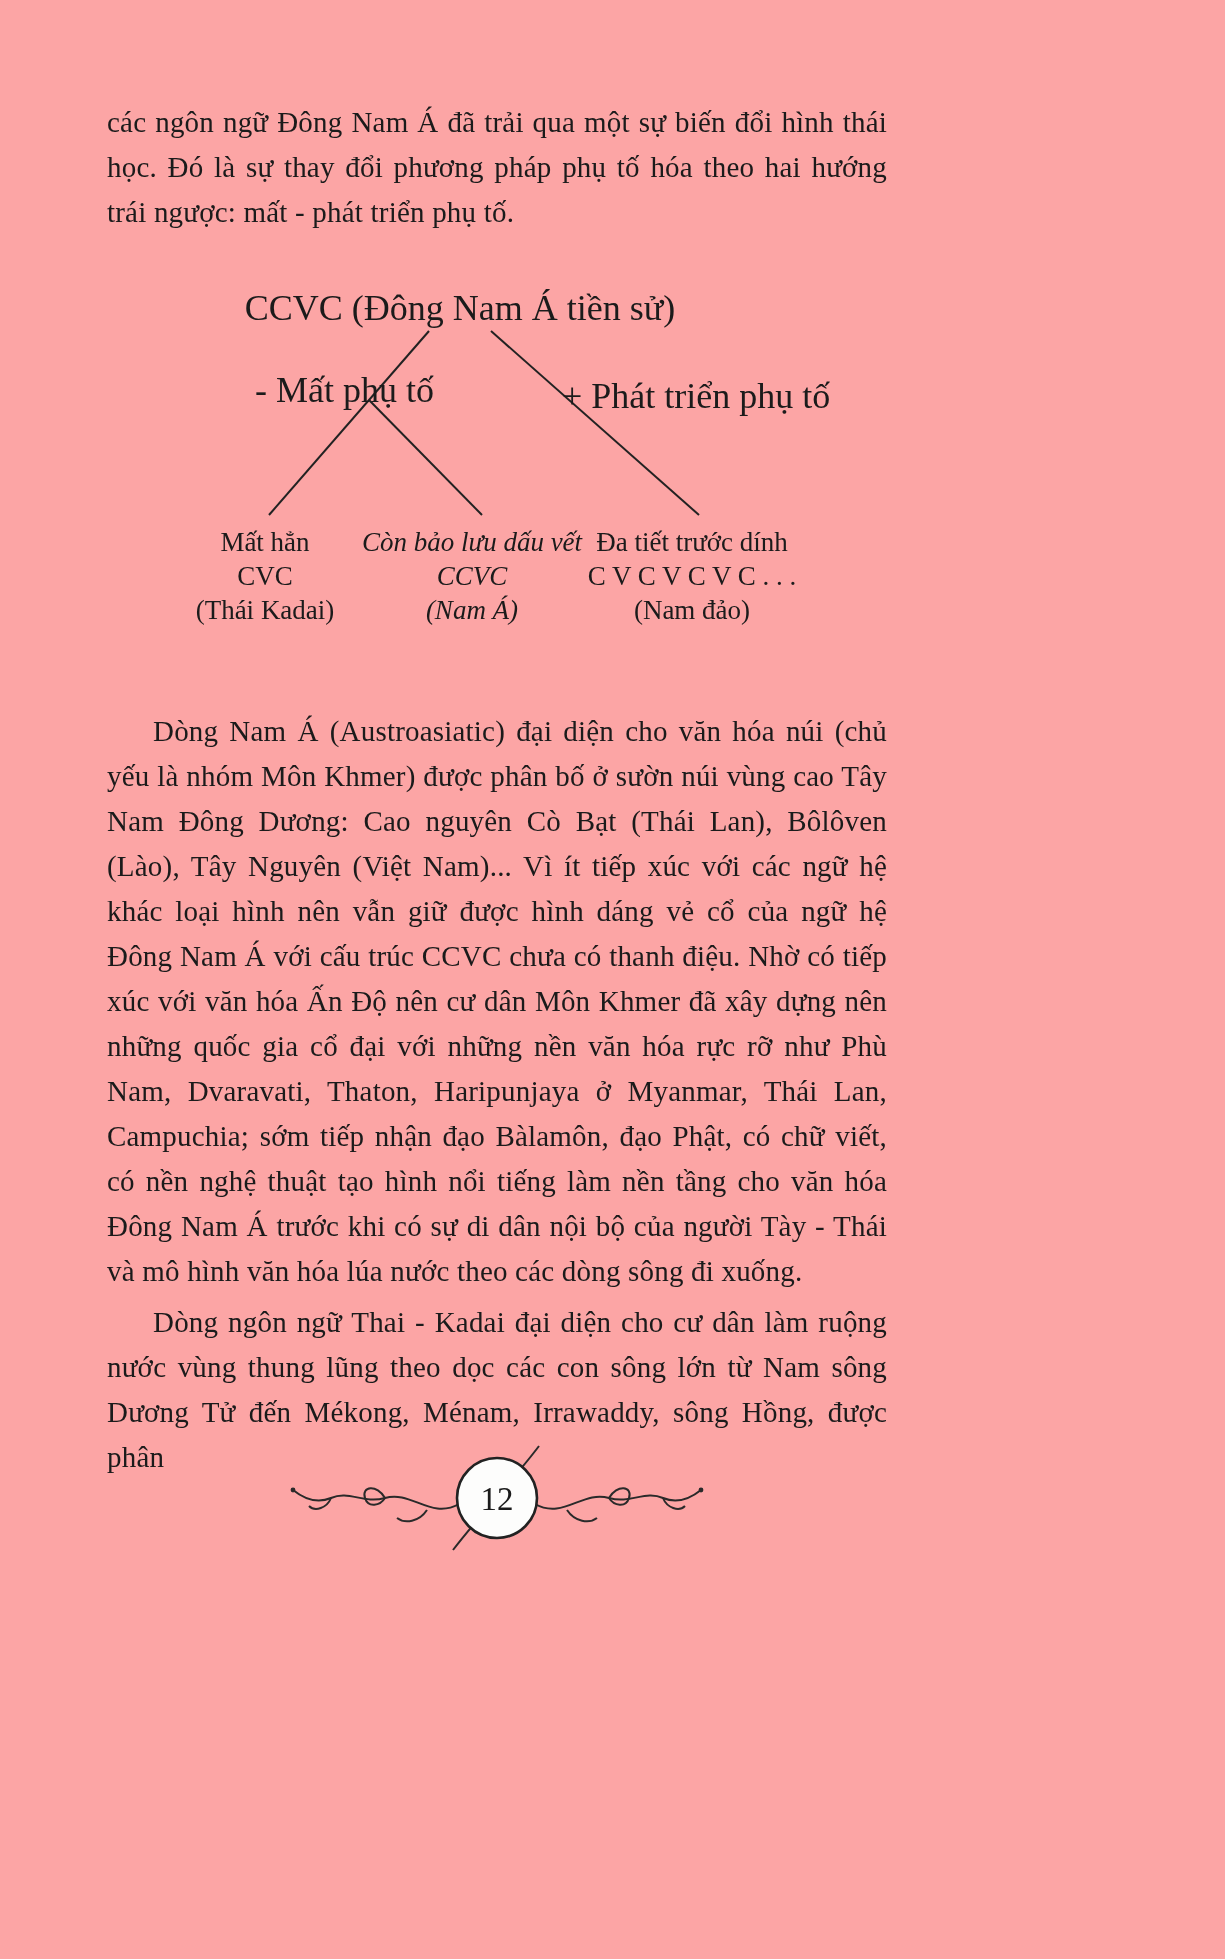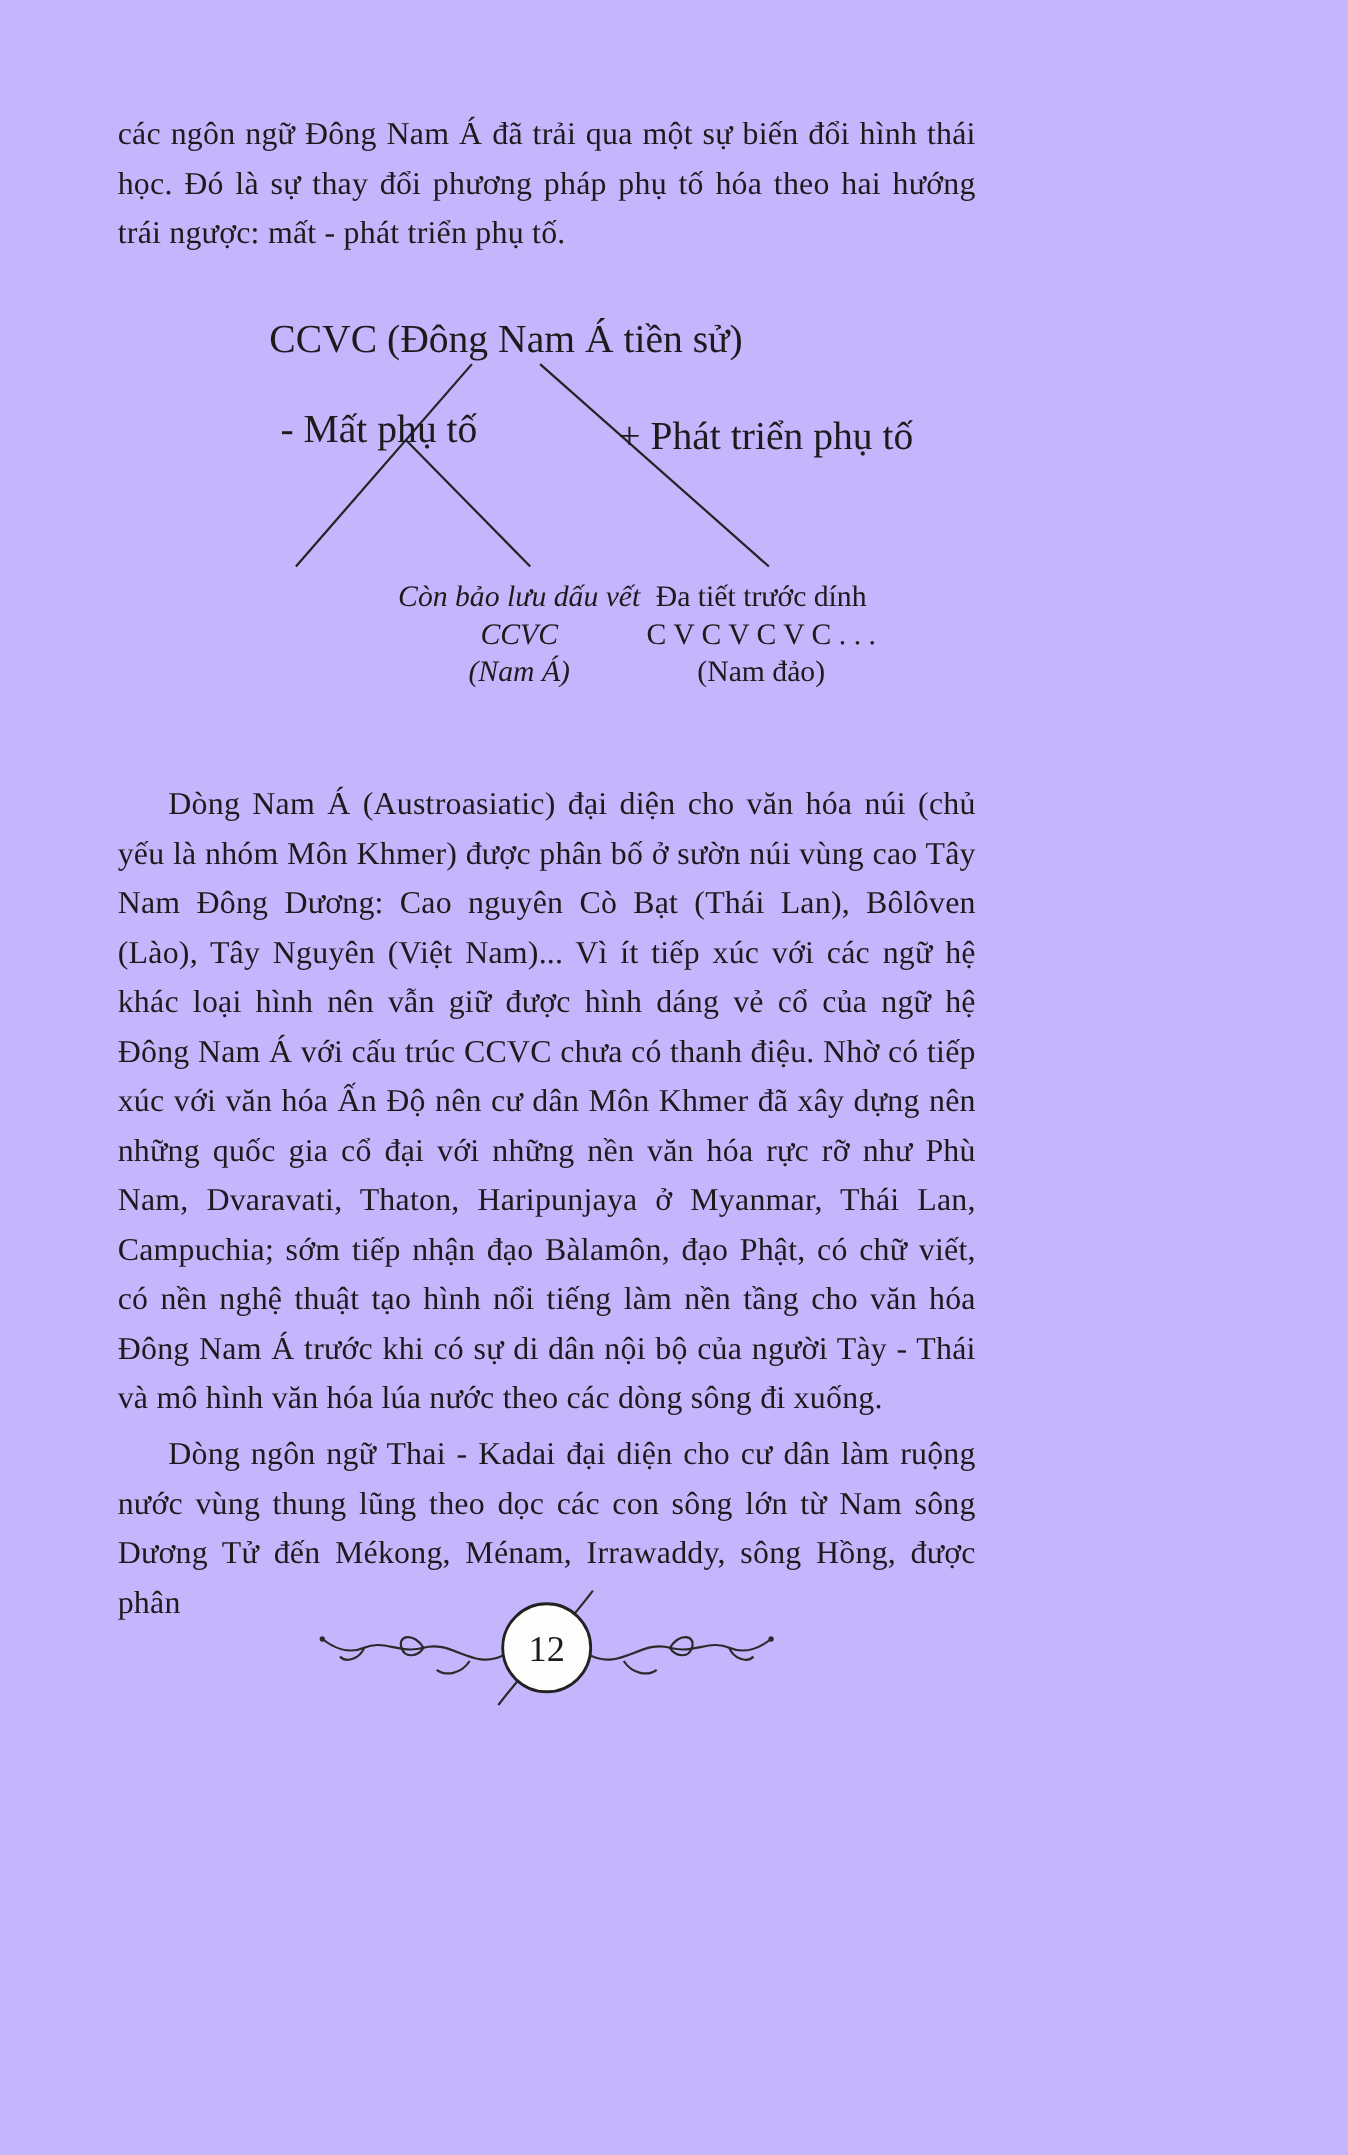--- a/index.html
+++ b/index.html
@@ -1,21 +1,21 @@
 <!DOCTYPE html>
 <html><head>
 <meta charset="utf-8">
 <style>
   html,body{margin:0;padding:0;background:#e9e9e9;}
   .page{
     position:relative;
     width:1225px;
     height:1959px;
     margin:0 auto;
-    background:#c4b5fd;
+    background:#fca5a5;
     font-family:"Liberation Serif","DejaVu Serif",serif;
     color:#1b1b1b;
     box-sizing:border-box;
     overflow:hidden;
     padding-left:35px;
   }
   .content{
     position:absolute;
     left:107px;
     top:100px;
@@ -99,20 +99,25 @@
 
         <line x1="262" y1="113" x2="375" y2="228" stroke="#222" stroke-width="2"></line>
 
         <line x1="384" y1="44" x2="592" y2="228" stroke="#222" stroke-width="2"></line>
       </svg>
 
       <div class="branch-label left">- Mất phụ tố</div>
 
       <div class="branch-label right">+ Phát triển phụ tố</div>
 
+      <div class="leaf leaf-1">
+        <div>Mất hẳn</div>
+        <div>CVC</div>
+        <div>(Thái Kadai)</div>
+      </div>
 
       <div class="leaf leaf-2">
         <div>Còn bảo lưu dấu vết</div>
         <div>CCVC</div>
         <div>(Nam Á)</div>
       </div>
 
       <div class="leaf leaf-3">
         <div>Đa tiết trước dính</div>
         <div>C V C V C V C . . .</div>

